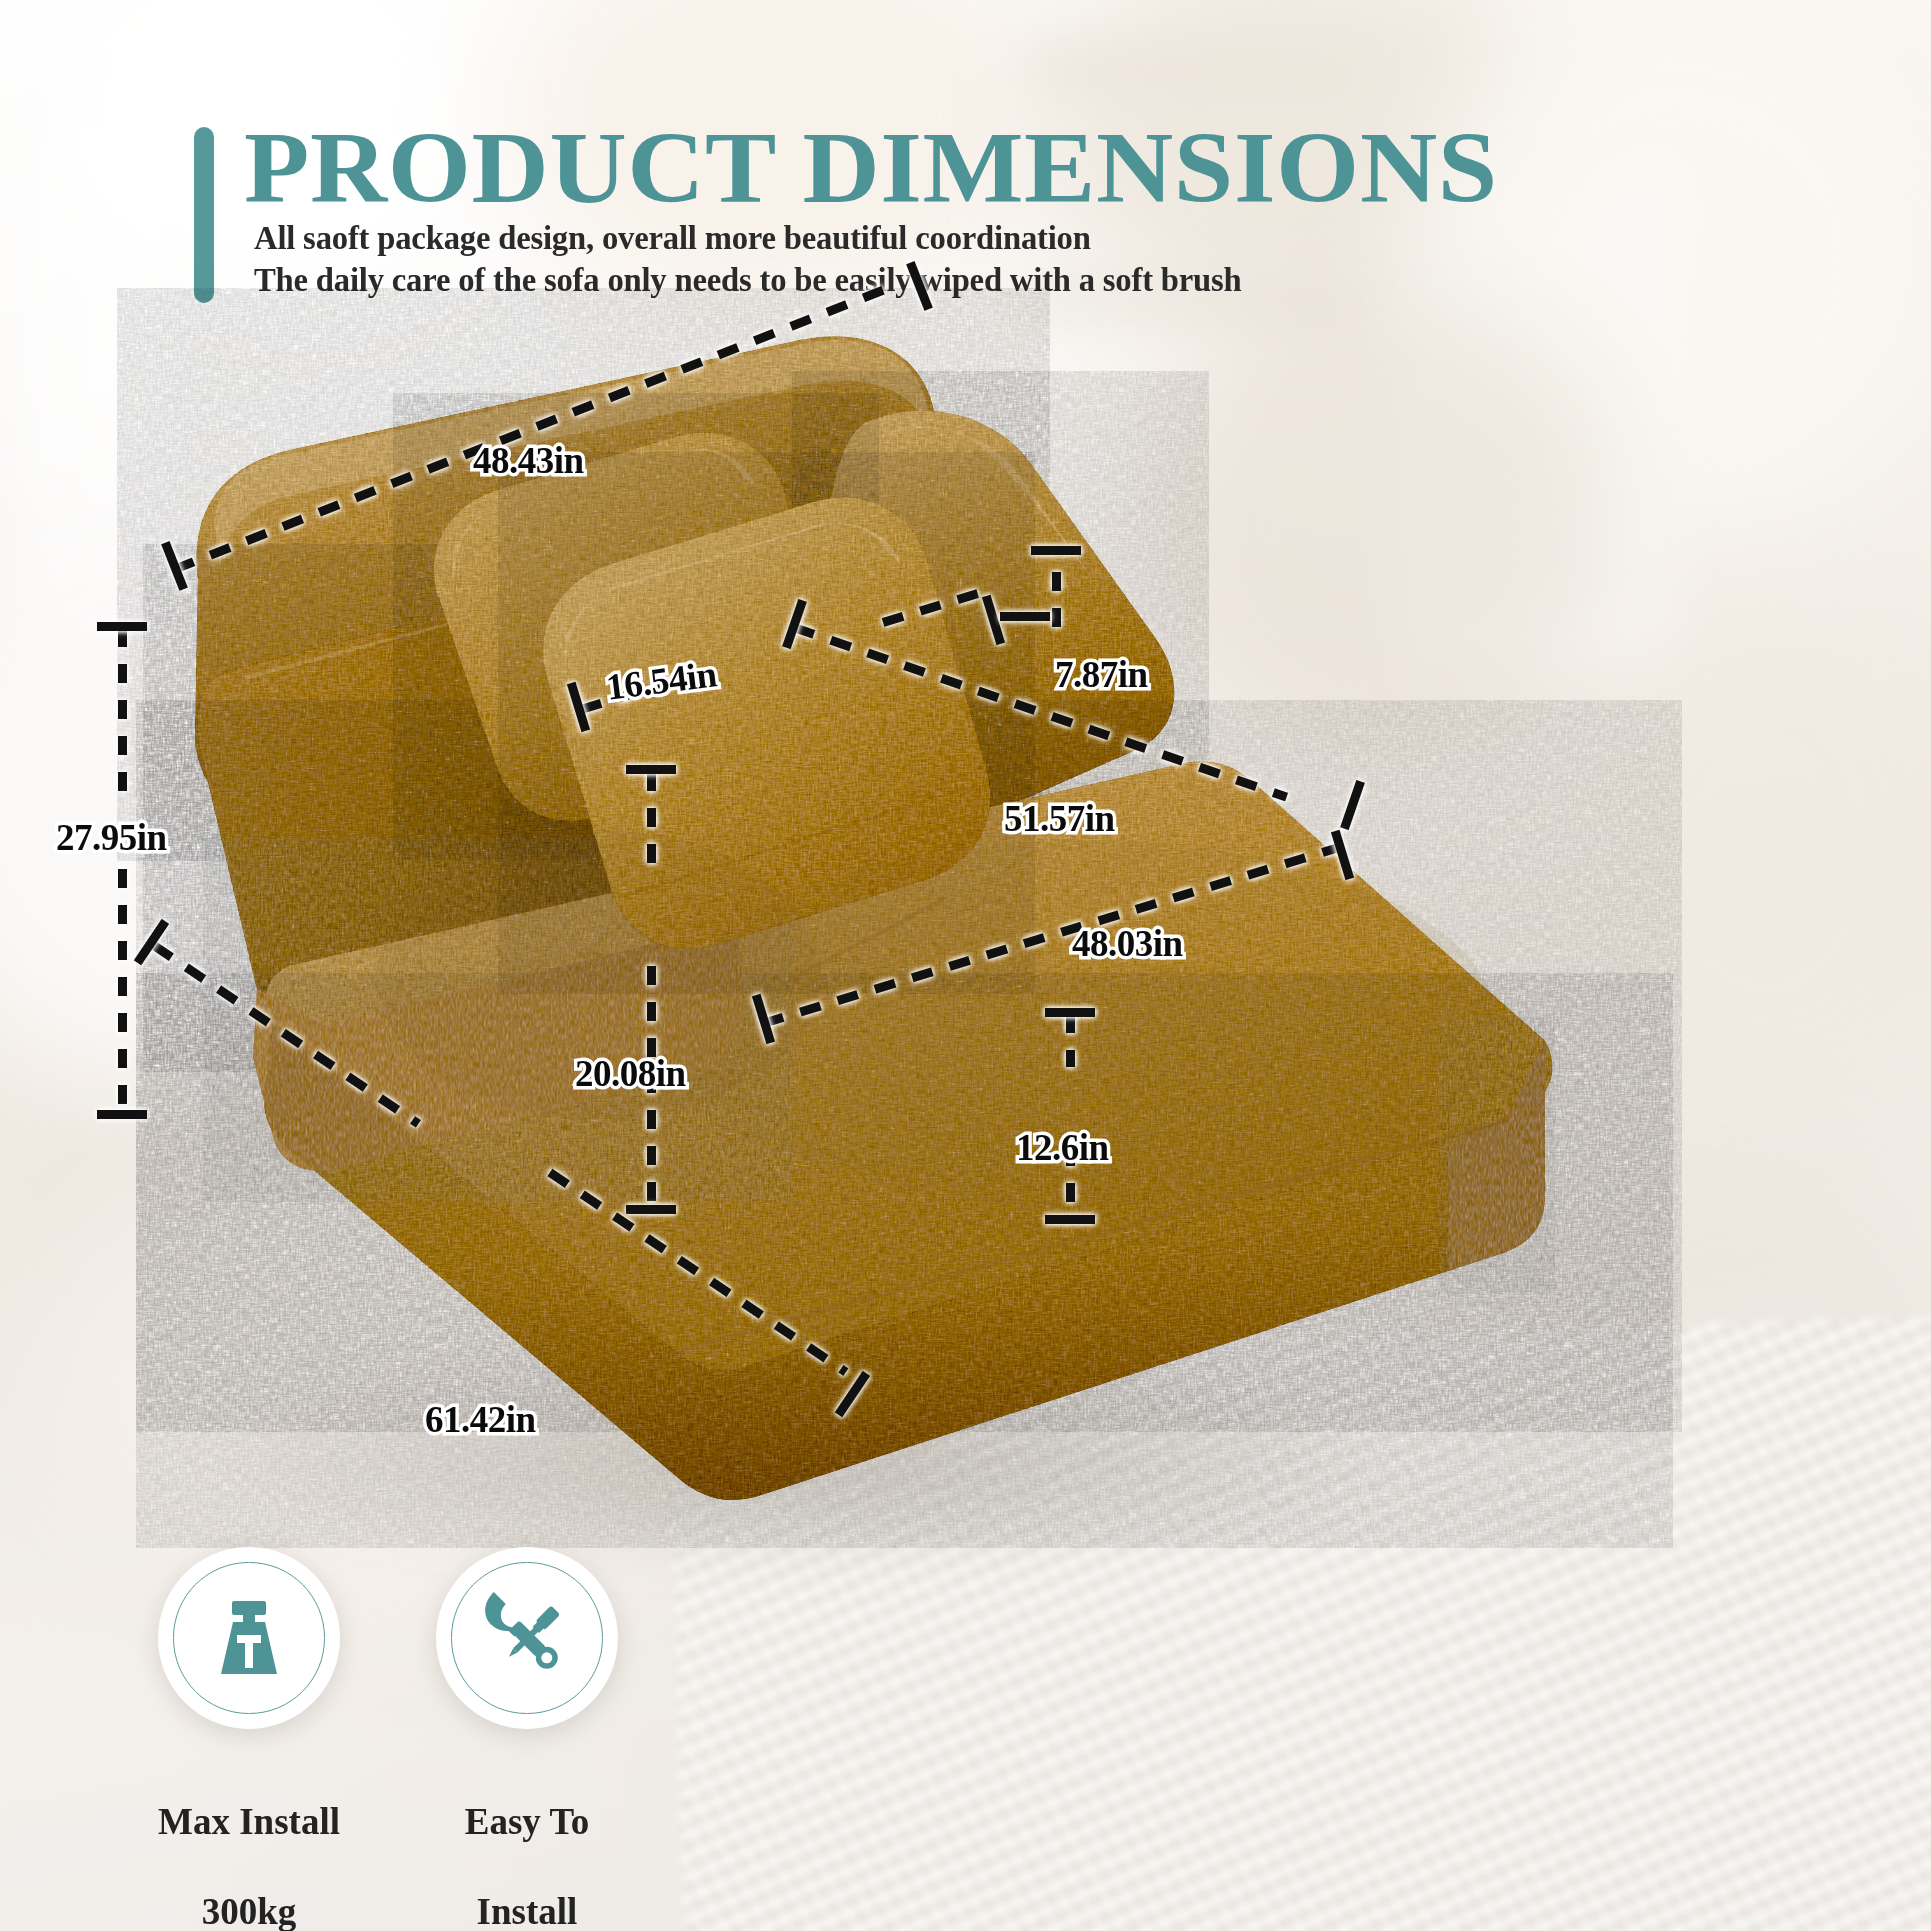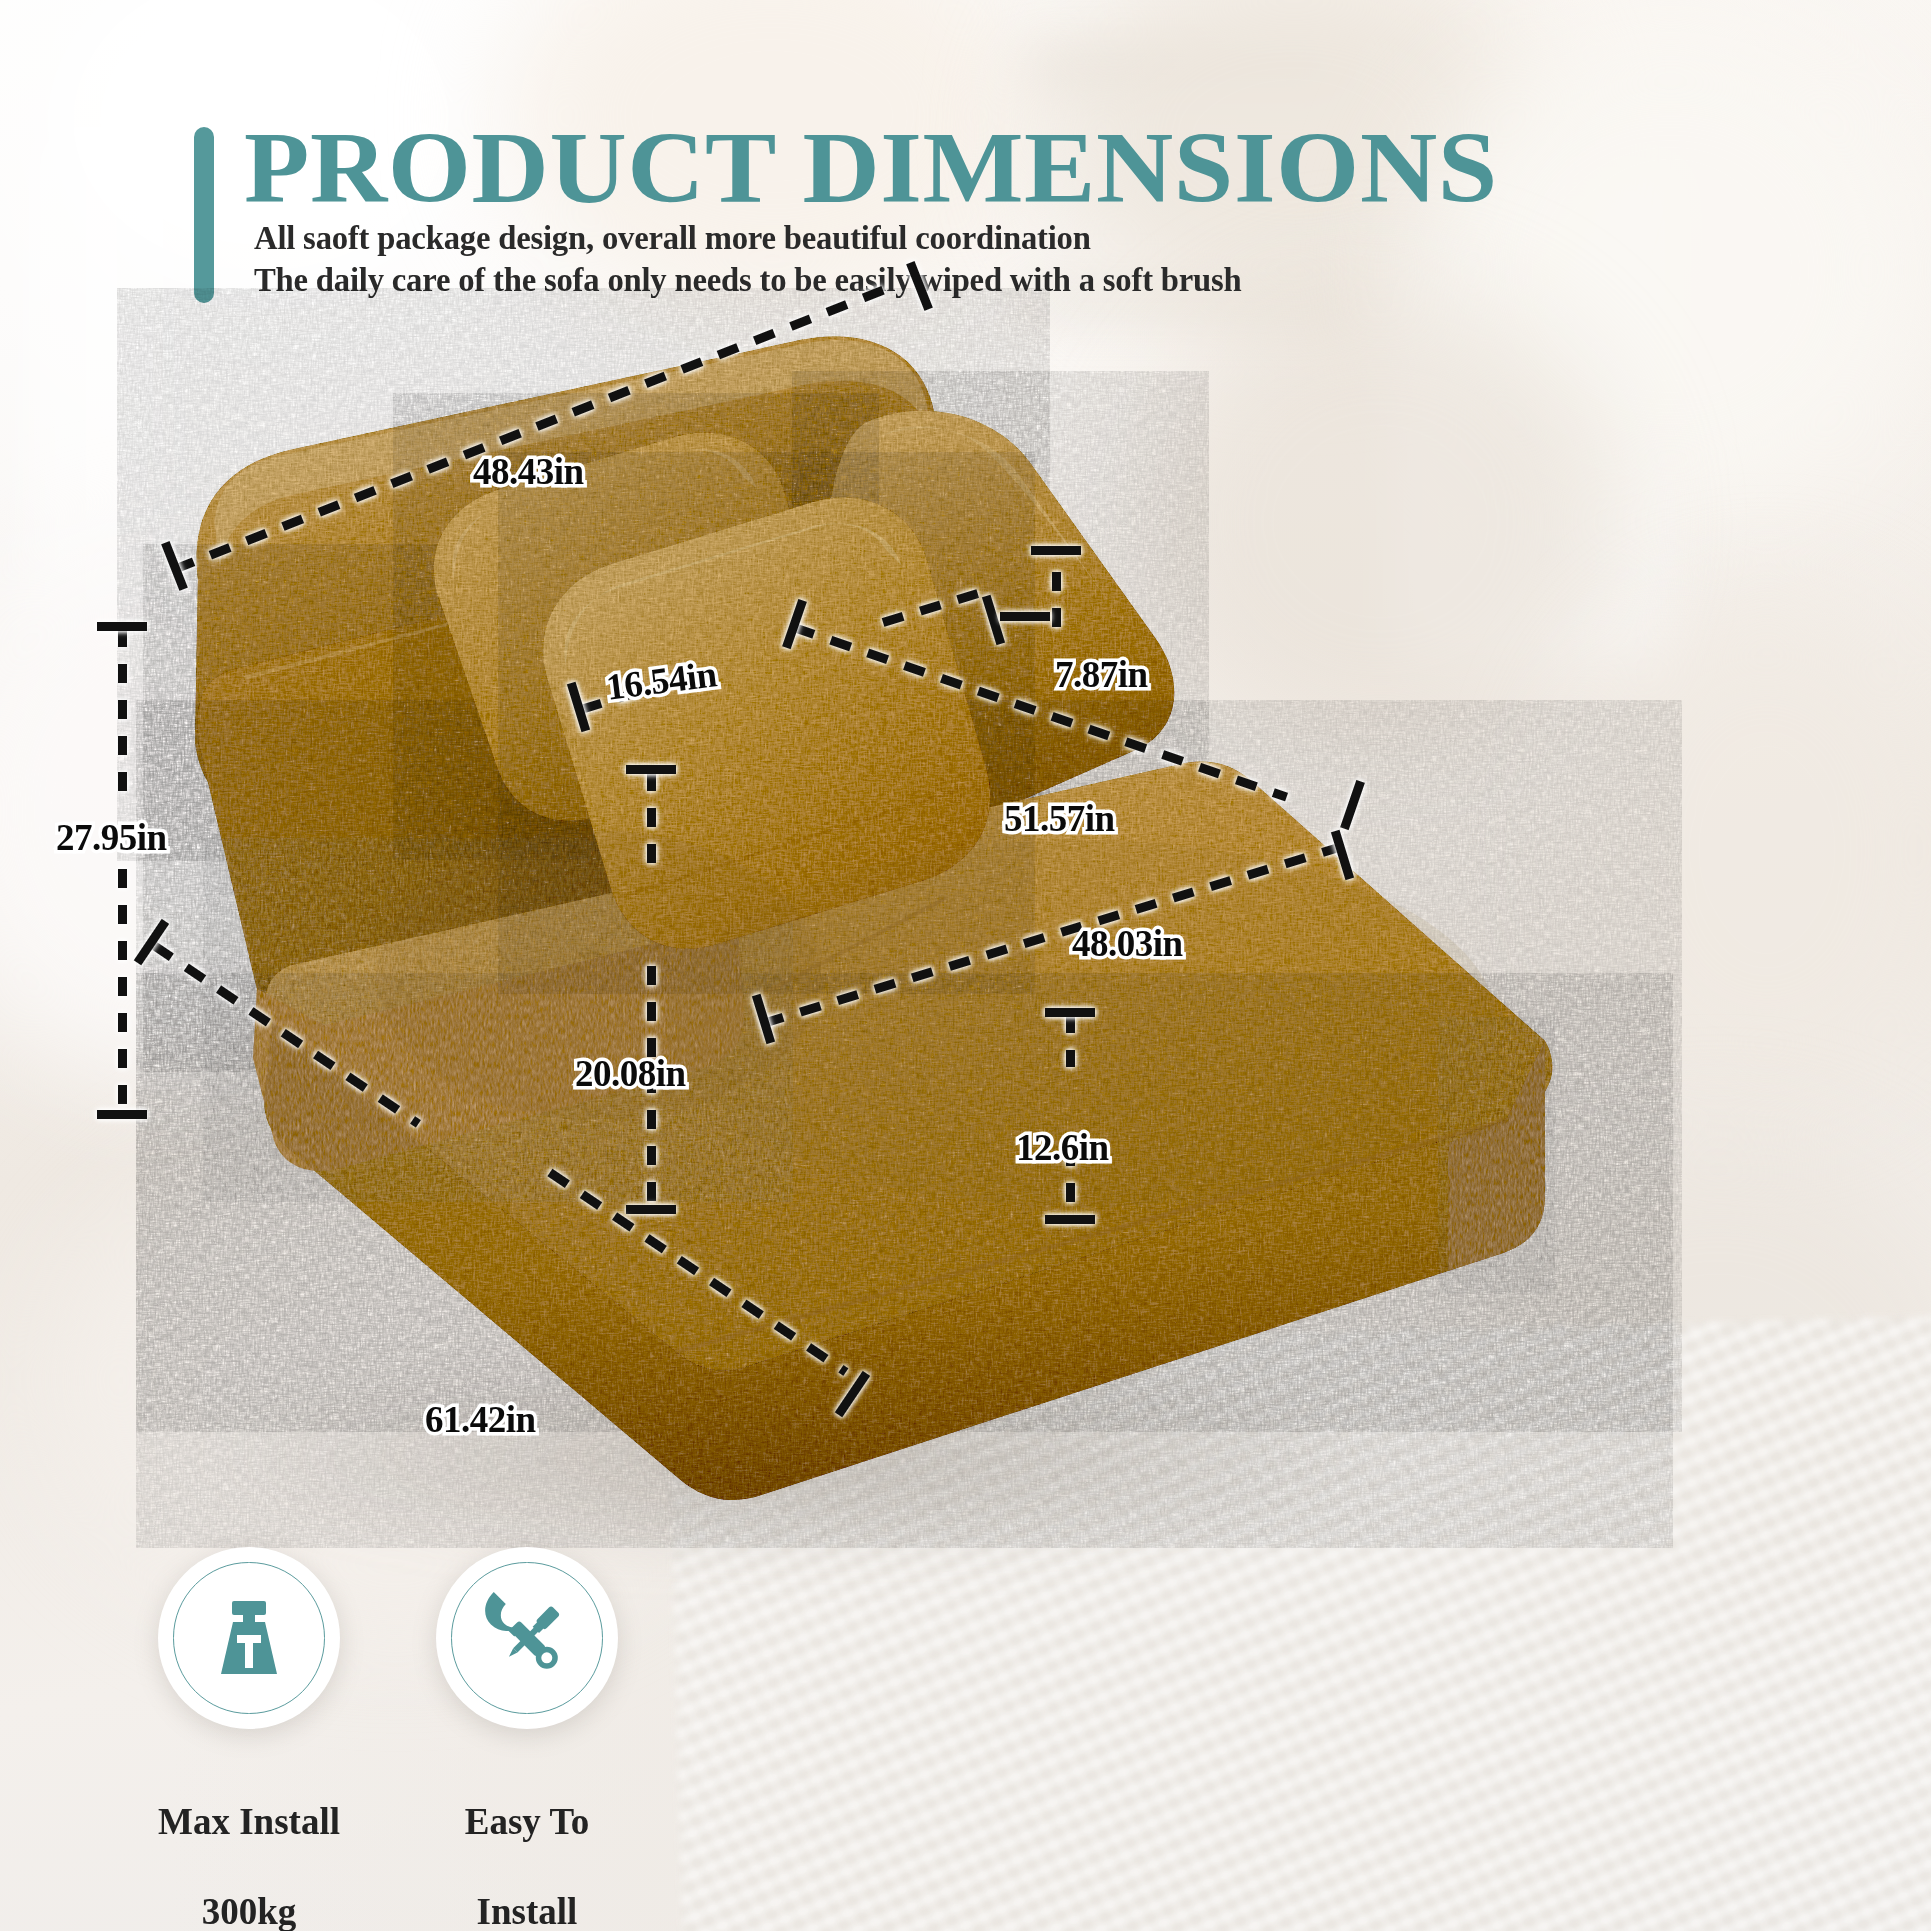--- a/index.html
+++ b/index.html
@@ -310,21 +310,21 @@
     <ellipse cx="1120" cy="1060" rx="430" ry="190" fill="#8e6828" opacity="0.10"></ellipse>
     <ellipse cx="620" cy="1010" rx="230" ry="150" fill="#7d5c22" opacity="0.12"></ellipse>
   </g>
 </svg>
 
 <div>
 
   <div class="dim-line dash-h" style="left:174px; top:565px; width:763px; transform:rotate(-21.5deg);"></div>
   <div class="cap cap-v" style="left:170px; top:541px; transform:rotate(-21.5deg);"></div>
   <div class="cap cap-v" style="left:915px; top:261px; transform:rotate(-21.5deg);"></div>
-  <div class="dim-label" style="left:473px; top:450px;">
+  <div class="dim-label" style="left:473px; top:439px;">
     <span>48.43in</span>
   </div>
 
   <div class="dim-line dash-v" style="left:118px; top:628px; height:164px;"></div>
   <div class="dim-line dash-v" style="left:118px; top:869px; height:241px;"></div>
   <div class="cap cap-h" style="left:97px; top:622px;"></div>
   <div class="cap cap-h" style="left:97px; top:1110px;"></div>
   <div class="dim-label" style="left:56px; top:816px;text-align:center;">
     <span>27.95in</span>
   </div>

